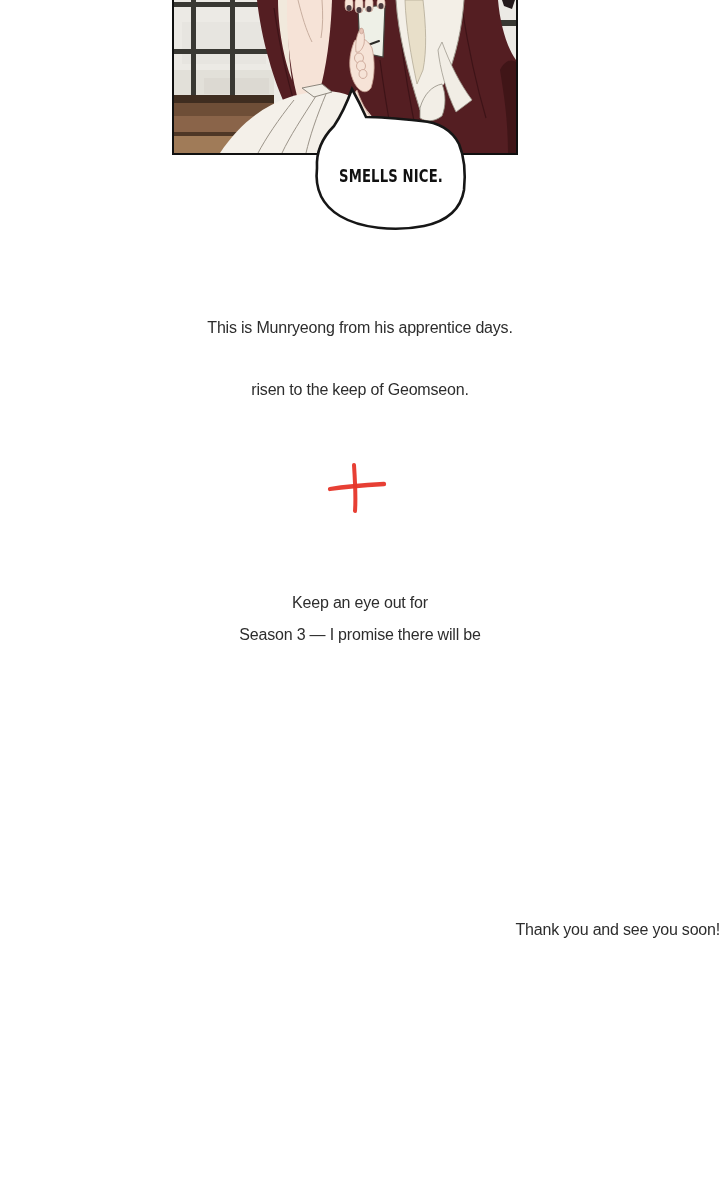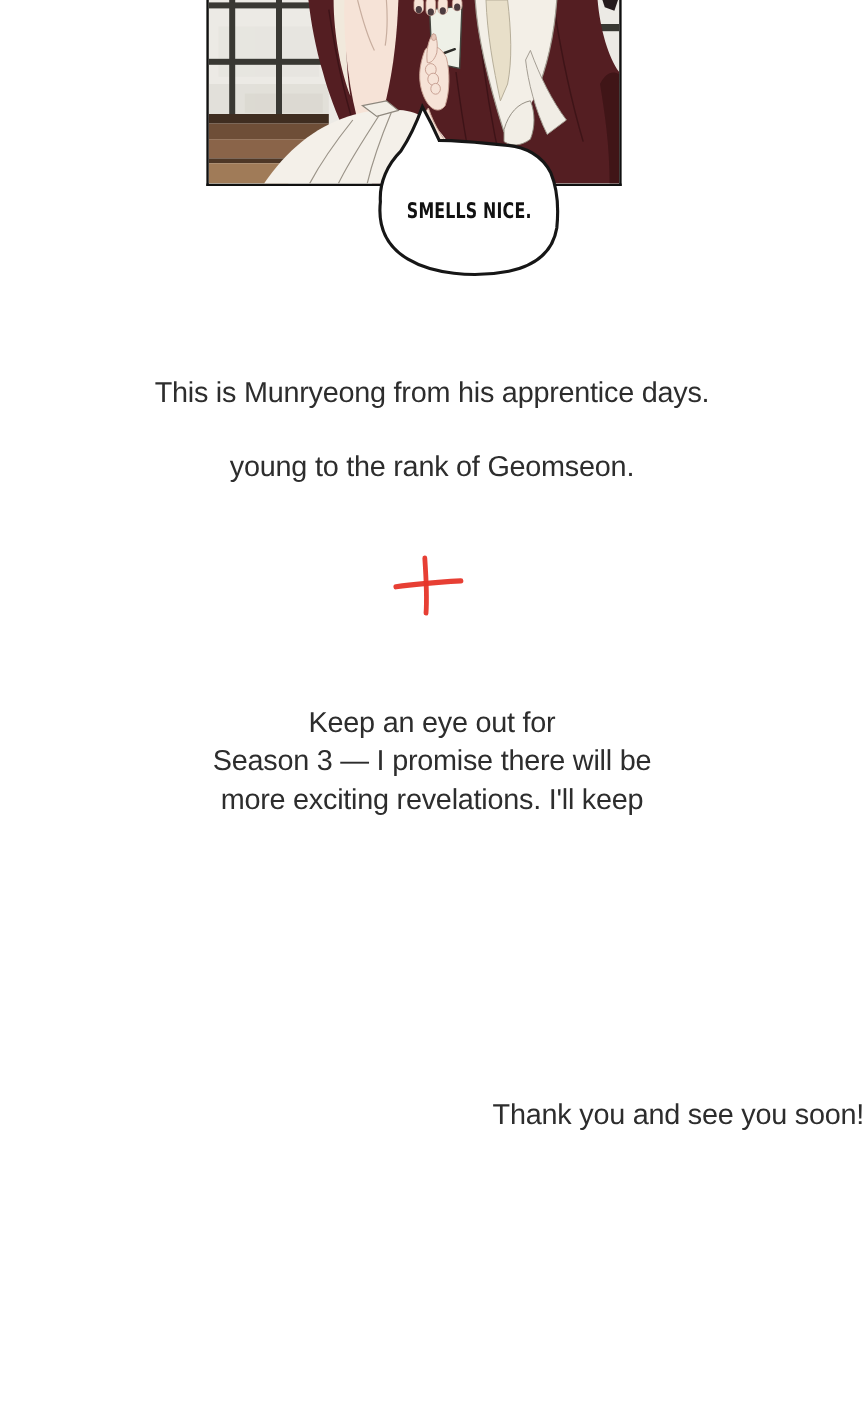--- a/index.html
+++ b/index.html
@@ -19,21 +19,21 @@
   
   .bubble{position:absolute;left:298px;top:82px;width:184px;height:156px;z-index:5;}
   .bubble svg{display:block;width:184px;height:156px;}
   .bubble text{
     font-family:"DejaVu Sans", sans-serif;font-weight:bold;font-size:18px;
     fill:#111111;letter-spacing:.2px;
   }
   
   .caption{
     position:absolute;left:0;width:720px;text-align:center;
-    font-size:24px;line-height:32px;color:#2d2d2d;letter-spacing:-0.2px;
+    font-size:16px;line-height:32px;color:#2d2d2d;letter-spacing:-0.2px;
   }
   .caption .em{}
   #caption-intro{top:312px;}
   #caption-rank{top:374px;}
   #caption-teaser{top:547px;margin-top:40px;}
   #caption-outro{top:914px;text-align:right;}
   
   .plus{position:absolute;left:324px;top:458px;width:66px;height:60px;}
   .plus svg{display:block;width:66px;height:60px;}
 </style>
@@ -148,33 +148,32 @@
                C154,48 140,40 123,39 C104,37 84,35 68,35 C64,26 59,16 54,7 Z" fill="none" stroke-width="2.6" stroke="#161616"></path>
       <text x="93" y="100" text-anchor="middle" textLength="104" lengthAdjust="spacingAndGlyphs">SMELLS NICE.</text>
     </svg>
   </div>
 
   <div class="caption" id="caption-intro">
     <span>This is Munryeong from his apprentice days.</span>
   </div>
 
   <div class="caption" id="caption-rank">
-    <div><span>young to the rank of </span><span class="em">Geomseon</span><span>.</span></div>
+    <div><span>risen to the keep of </span><span class="em">Geomseon</span><span>.</span></div>
   </div>
 
   <div class="plus">
     <svg viewBox="0 0 66 60">
       <path d="M6,31 C22,28.5 42,27 60,26" fill="none" stroke-width="4.3" stroke-linecap="round" opacity="0.95" stroke="#e63529"></path>
       <path d="M30,7 C31,22 32,40 31,53" fill="none" stroke-width="4" stroke-linecap="round" opacity="0.95" stroke="#e63529"></path>
     </svg>
   </div>
 
   <div class="caption" id="caption-teaser">
     <div>Keep an eye out for</div>
     <div>Season 3 — I promise there will be</div>
-    <div>more exciting revelations. I'll keep</div>
   </div>
 
   <div class="caption" id="caption-outro">
     <span>Thank you and see you soon!</span>
   </div>
 
 </div>
 
 </body></html>

